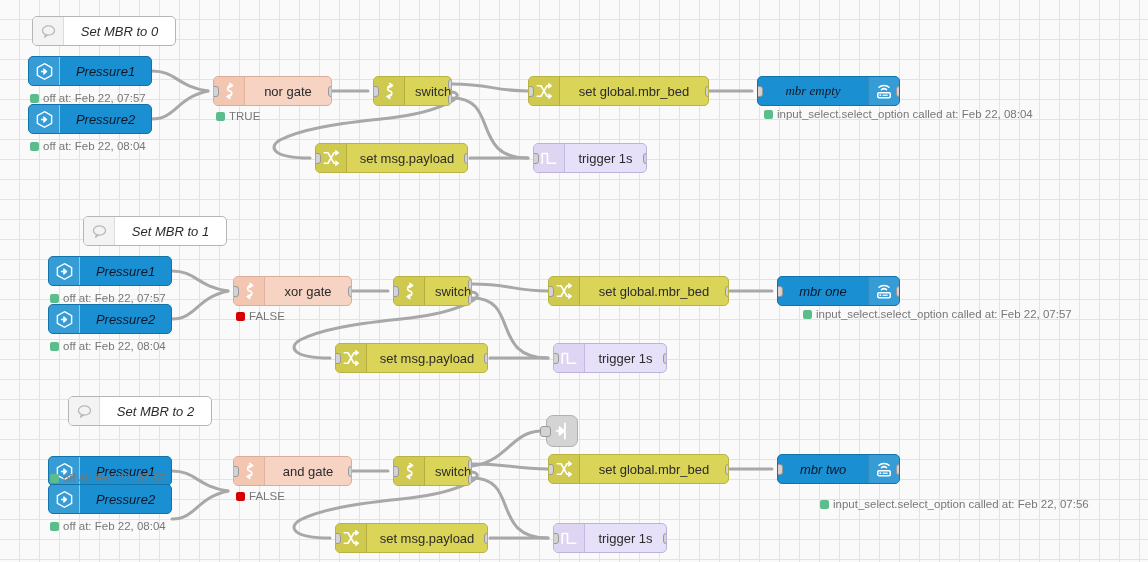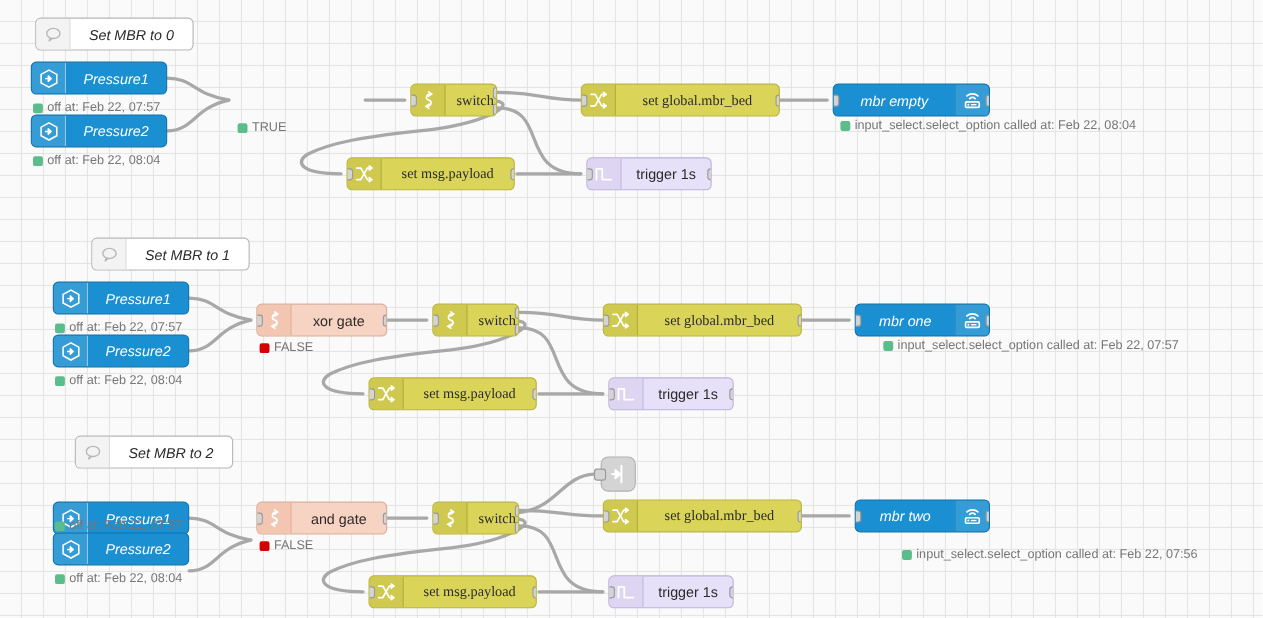--- a/index.html
+++ b/index.html
@@ -44,27 +44,27 @@
   }
   .node .lbl{
     flex:1 1 auto;
     display:flex;align-items:center;justify-content:center;
     padding:0 10px;
     white-space:nowrap;
   }
 
   
   .n-ha       {background:#1a8fd1;border-color:#1273ab;}
-  .n-ha .lbl  {color:#ffffff;font-style:italic;}
+  .n-ha .lbl  {color:#0f172a;font-style:italic;}
   .n-ha .icobox{background:rgba(255,255,255,0.12);border-right-color:rgba(255,255,255,0.45);}
 
   .n-logic    {background:#f6d3c2;border-color:#d9ad99;}
   .n-logic .icobox{background:#f3c6b1;border-right-color:#e0b49e;}
 
-  .n-yellow   {background:#dad459;border-color:#b9b343;font-family:Liberation Serif, serif;}
+  .n-yellow   {background:#dad459;border-color:#b9b343;}
   .n-yellow .icobox{background:#cfc94f;border-right-color:#b4ae3f;}
 
   .n-trigger  {background:#e6e0f8;border-color:#bcb3da;}
   .n-trigger .icobox{background:#ddd5f2;border-right-color:#c3b9e2;}
 
   .n-comment  {background:#ffffff;border-color:#b5b5b5;}
   .n-comment .icobox{background:#f3f3f3;border-right-color:#dcdcdc;}
   .n-comment .lbl{font-style:italic;color:#2b2b2b;}
 
   .n-link{
@@ -173,20 +173,32 @@
       </svg>
     </div>
     <div class="lbl">Pressure2</div>
 
   </div>
   <div class="status" style="left:30px;top:140px;">
     <span class="dot dot-green"></span>
     <span>off at: Feb 22, 08:04</span>
   </div>
 
+  <div class="node n-logic" style="left:213px;top:76px;width:119px;">
+    <div class="icobox">
+      <svg width="18" height="18" viewBox="0 0 24 24" fill="none" stroke="#ffffff" stroke-width="2.1" stroke-linecap="round">
+        <path d="M16 4.5 C9 4.5 9 11 13 12 C17 13 17 19.5 10 19.5"></path>
+        <path d="M13 2 L16.5 4.6 L13 7.2"></path>
+        <path d="M13.5 17 L9.8 19.5 L13.2 22"></path>
+      </svg>
+    </div>
+    <div class="lbl">nor gate</div>
+    <div class="port" style="left:-6px;top:9px;"></div>
+    <div class="port" style="left:114px;top:9px;"></div>
+  </div>
   <div class="status" style="left:216px;top:110px;">
     <span class="dot dot-green"></span>
     <span>TRUE</span>
   </div>
 
   <div class="node n-yellow" style="left:373px;top:76px;width:79px;">
     <div class="icobox">
       <svg width="18" height="18" viewBox="0 0 24 24" fill="none" stroke="#ffffff" stroke-width="2.1" stroke-linecap="round">
         <path d="M16 4.5 C9 4.5 9 11 13 12 C17 13 17 19.5 10 19.5"></path>
         <path d="M13 2 L16.5 4.6 L13 7.2"></path>
@@ -231,21 +243,21 @@
     <div class="icobox">
       <svg width="18" height="18" viewBox="0 0 24 24" fill="none" stroke="#ffffff" stroke-width="2.2" stroke-linecap="round" stroke-linejoin="round">
         <path d="M3 19 L3 6 L10 6 L10 19 L21 19"></path>
       </svg>
     </div>
     <div class="lbl">trigger 1s</div>
     <div class="port" style="left:-6px;top:9px;"></div>
     <div class="port" style="left:109px;top:9px;"></div>
   </div>
 
-  <div class="node n-ha" style="left:757px;top:76px;width:143px;">
+  <div class="node n-ha" style="left:757px;top:76px;width:143px;font-family:Liberation Serif, serif;">
     <div class="lbl">mbr empty</div>
     <div class="icobox right">
       <svg width="20" height="20" viewBox="0 0 24 24">
         <path d="M6 7.5 C9 4.6 15 4.6 18 7.5" fill="none" stroke="#ffffff" stroke-width="1.9" stroke-linecap="round"></path>
         <path d="M9 10.4 C10.8 8.8 13.2 8.8 15 10.4" fill="none" stroke="#ffffff" stroke-width="1.9" stroke-linecap="round"></path>
         <rect x="4.5" y="14" width="15" height="6" rx="1.4" fill="none" stroke="#ffffff" stroke-width="1.8"></rect>
         <circle cx="7.6" cy="17" r="1.1" fill="#ffffff"></circle>
         <rect x="10.4" y="16.3" width="6" height="1.5" fill="#ffffff"></rect>
       </svg>
     </div>

